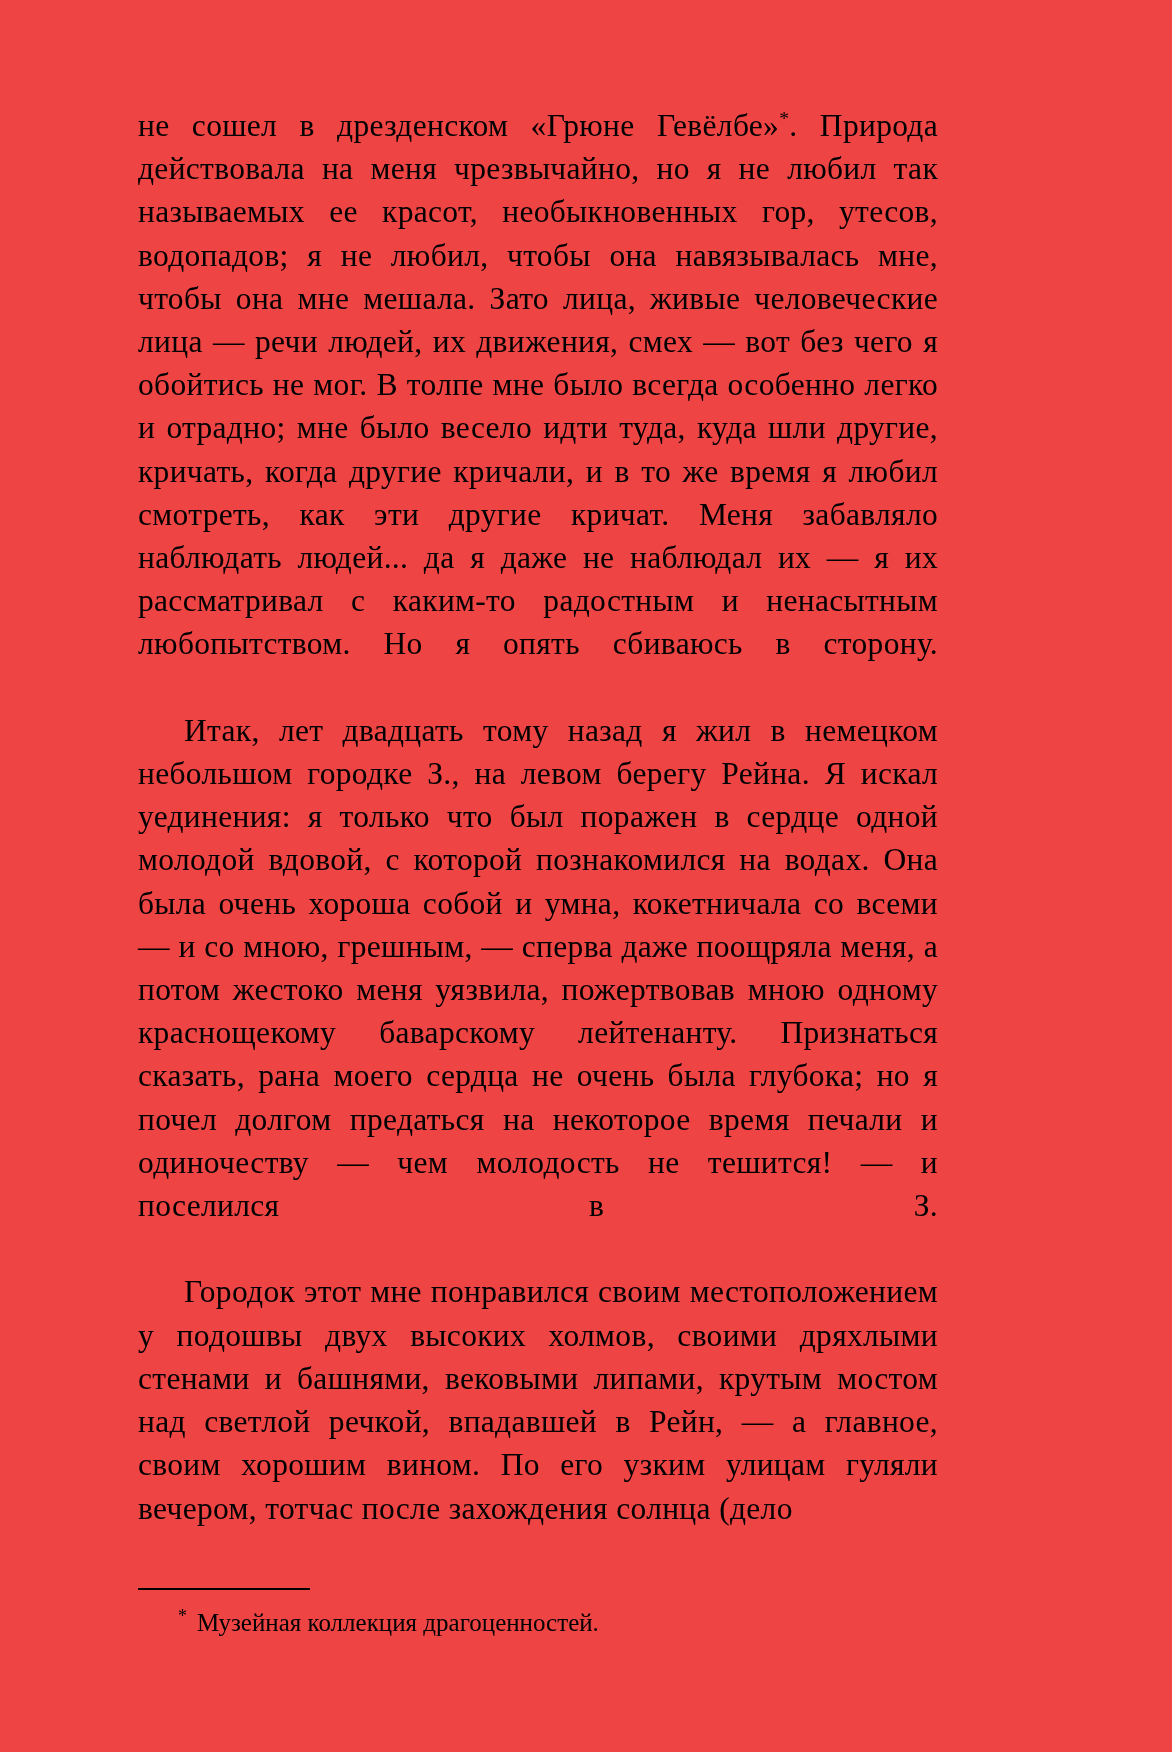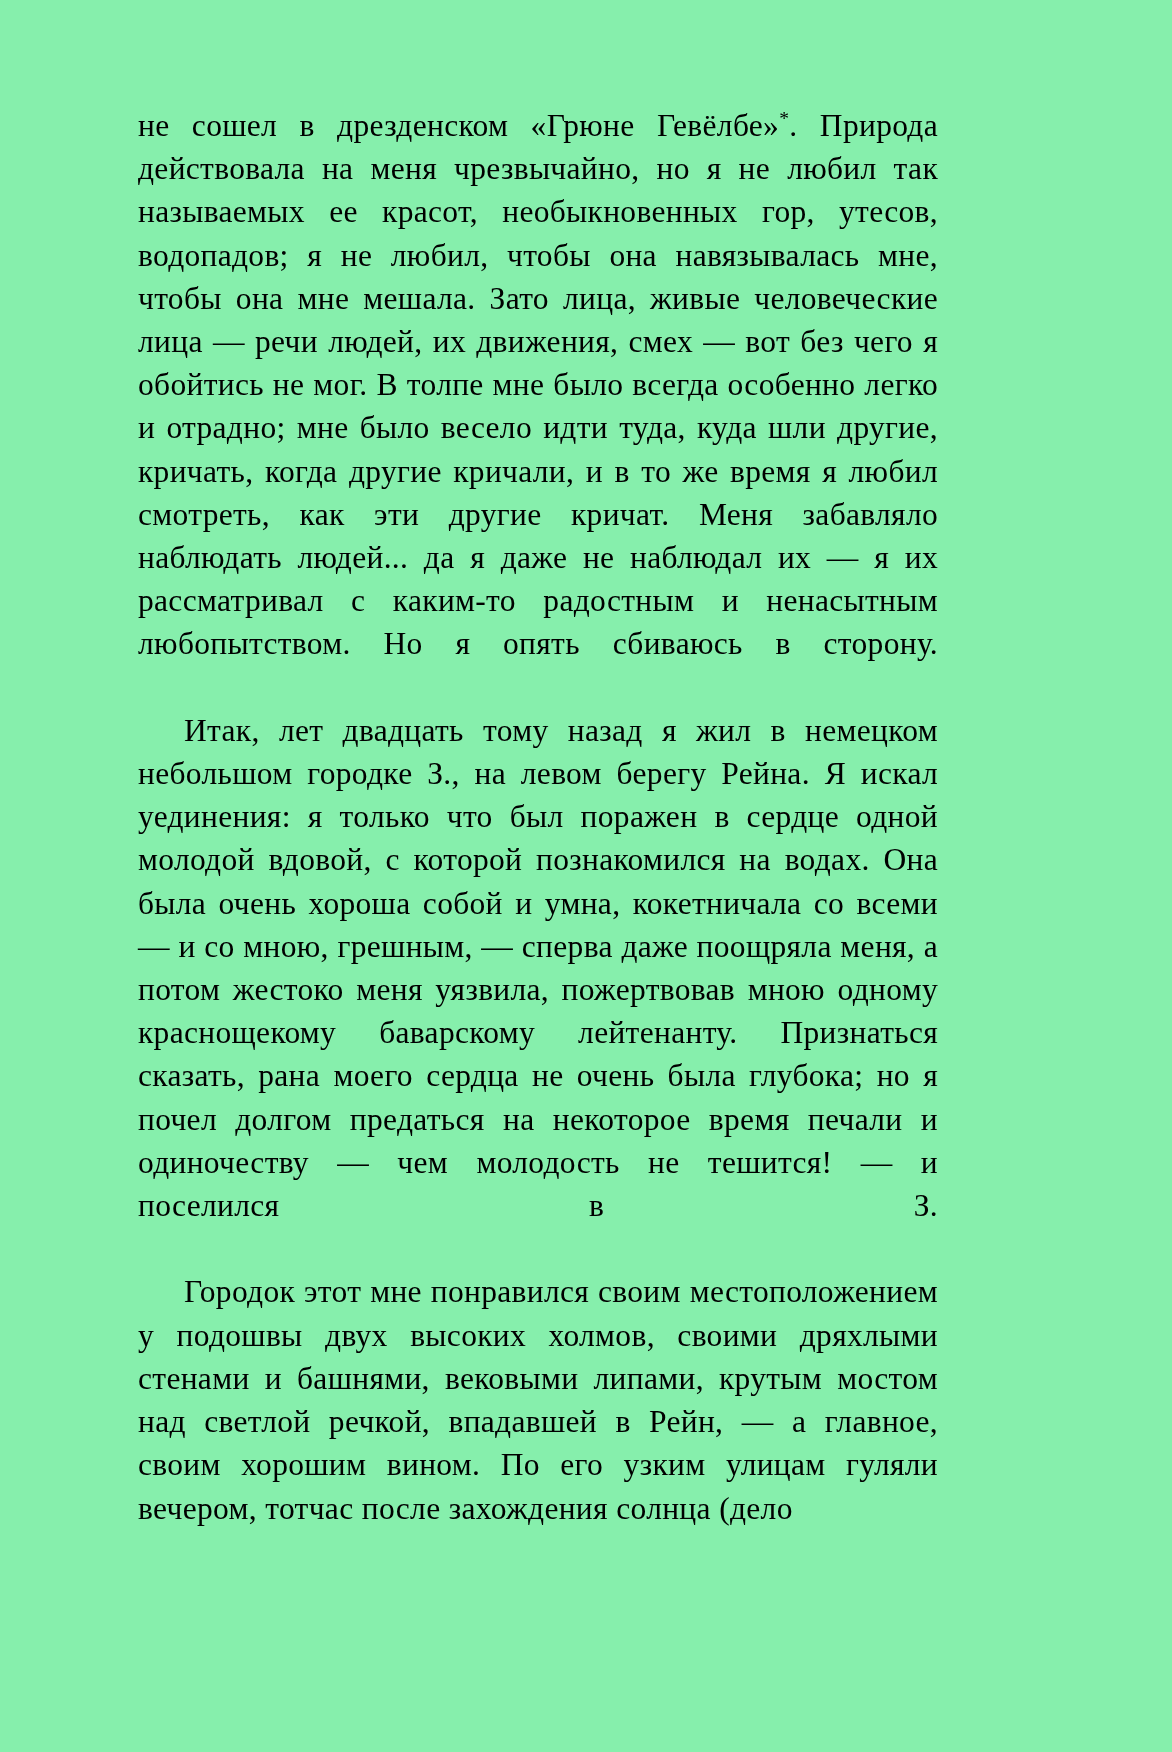--- a/index.html
+++ b/index.html
@@ -15,21 +15,21 @@
     position: relative;
     overflow: hidden;
   }
 
   .page {
     position: absolute;
     left: 0;
     top: 0;
     width: 1172px;
     height: 1752px;
-    background: #86efac;
+    background: #ef4444;
   }
 
   .text-column {
     position: absolute;
     left: 138px;
     top: 104px;
     width: 800px;
   }
 
   p.body-para {
@@ -103,14 +103,20 @@
     <p class="body-para" id="para-1">
       <span>не сошел в дрезденском «Грюне Гевёлбе»</span><span class="fn-marker">*</span><span>. Природа действовала на меня чрезвычайно, но я не любил так называемых ее красот, необыкновенных гор, утесов, водопадов; я не любил, чтобы она навязывалась мне, чтобы она мне мешала. Зато лица, живые человеческие лица — речи людей, их движения, смех — вот без чего я обойтись не мог. В толпе мне было всегда особенно легко и отрадно; мне было весело идти туда, куда шли другие, кричать, когда другие кричали, и в то же время я любил смотреть, как эти другие кричат. Меня забавляло наблюдать людей... да я даже не наблюдал их — я их рассматривал с каким-то радостным и ненасытным любопытством. Но я опять сбиваюсь в сторону.</span>
     </p>
 
     <p class="body-para indent" id="para-2">Итак, лет двадцать тому назад я жил в немецком небольшом городке З., на левом берегу Рейна. Я искал уединения: я только что был поражен в сердце одной молодой вдовой, с которой познакомился на водах. Она была очень хороша собой и умна, кокетничала со всеми — и со мною, грешным, — сперва даже поощряла меня, а потом жестоко меня уязвила, пожертвовав мною одному краснощекому баварскому лейтенанту. Признаться сказать, рана моего сердца не очень была глубока; но я почел долгом предаться на некоторое время печали и одиночеству — чем молодость не тешится! — и поселился в З.</p>
 
     <p class="body-para indent no-stretch" id="para-3">Городок этот мне понравился своим местоположением у подошвы двух высоких холмов, своими дряхлыми стенами и башнями, вековыми липами, крутым мостом над светлой речкой, впадавшей в Рейн, — а главное, своим хорошим вином. По его узким улицам гуляли вечером, тотчас после захождения солнца (дело</p>
 
   </div>
 
+  <div class="footnote-block">
+    <div class="footnote-rule"></div>
+    <p class="footnote-text">
+      <span class="fn-star">*</span><span>Музейная коллекция драгоценностей.</span>
+    </p>
+  </div>
 
 </div>
 
 </body></html>

